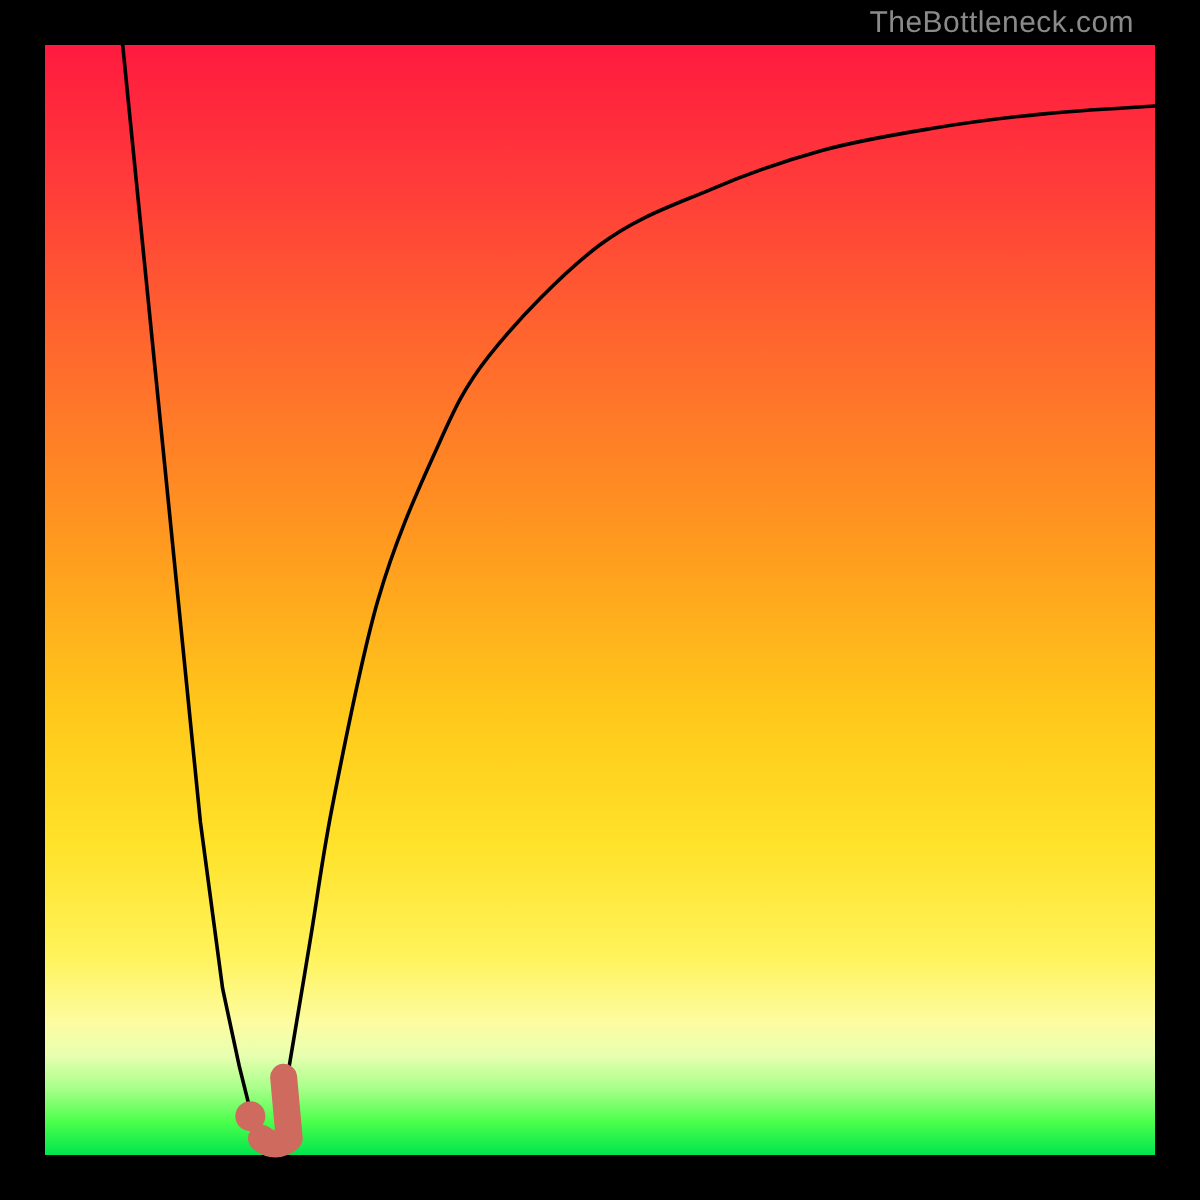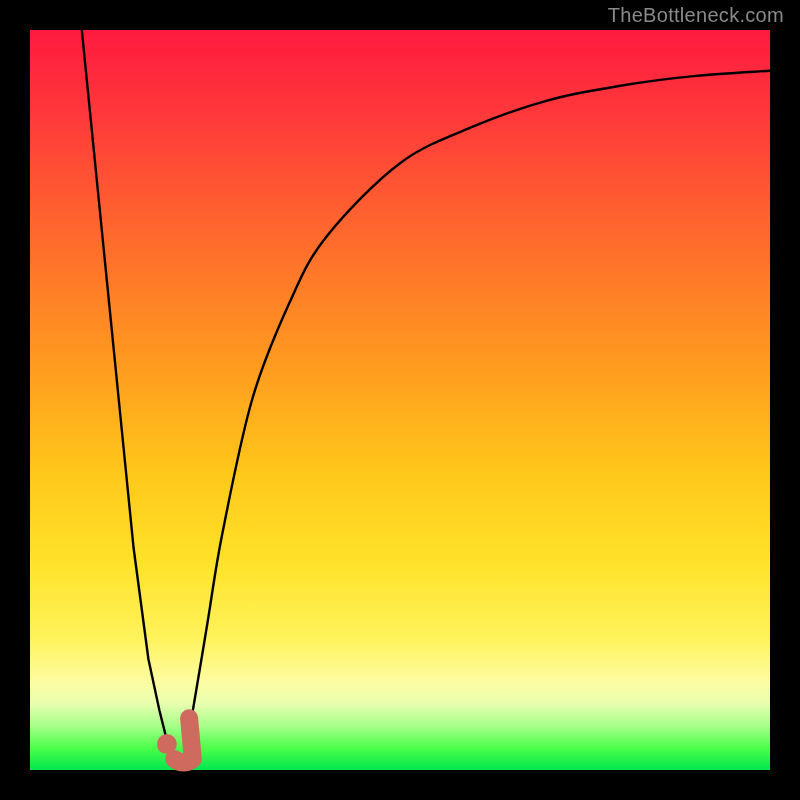--- a/index.html
+++ b/index.html
@@ -36,21 +36,21 @@
       #fdfca0 88%,
       #e8ffb0 91%,
       #a8ff8a 94%,
       #4cff4c 97%,
       #00e64d 100%
     );
   }
   .watermark {
     position: absolute;
     top: 4px;
-    right: 16px;
+    right: 44px;
     color: #8a8a8a;
     font-size: 20px;
     font-weight: 500;
     letter-spacing: 0.3px;
     user-select: none;
   }
   svg.curves {
     position: absolute;
     left: 0;
     top: 0;

